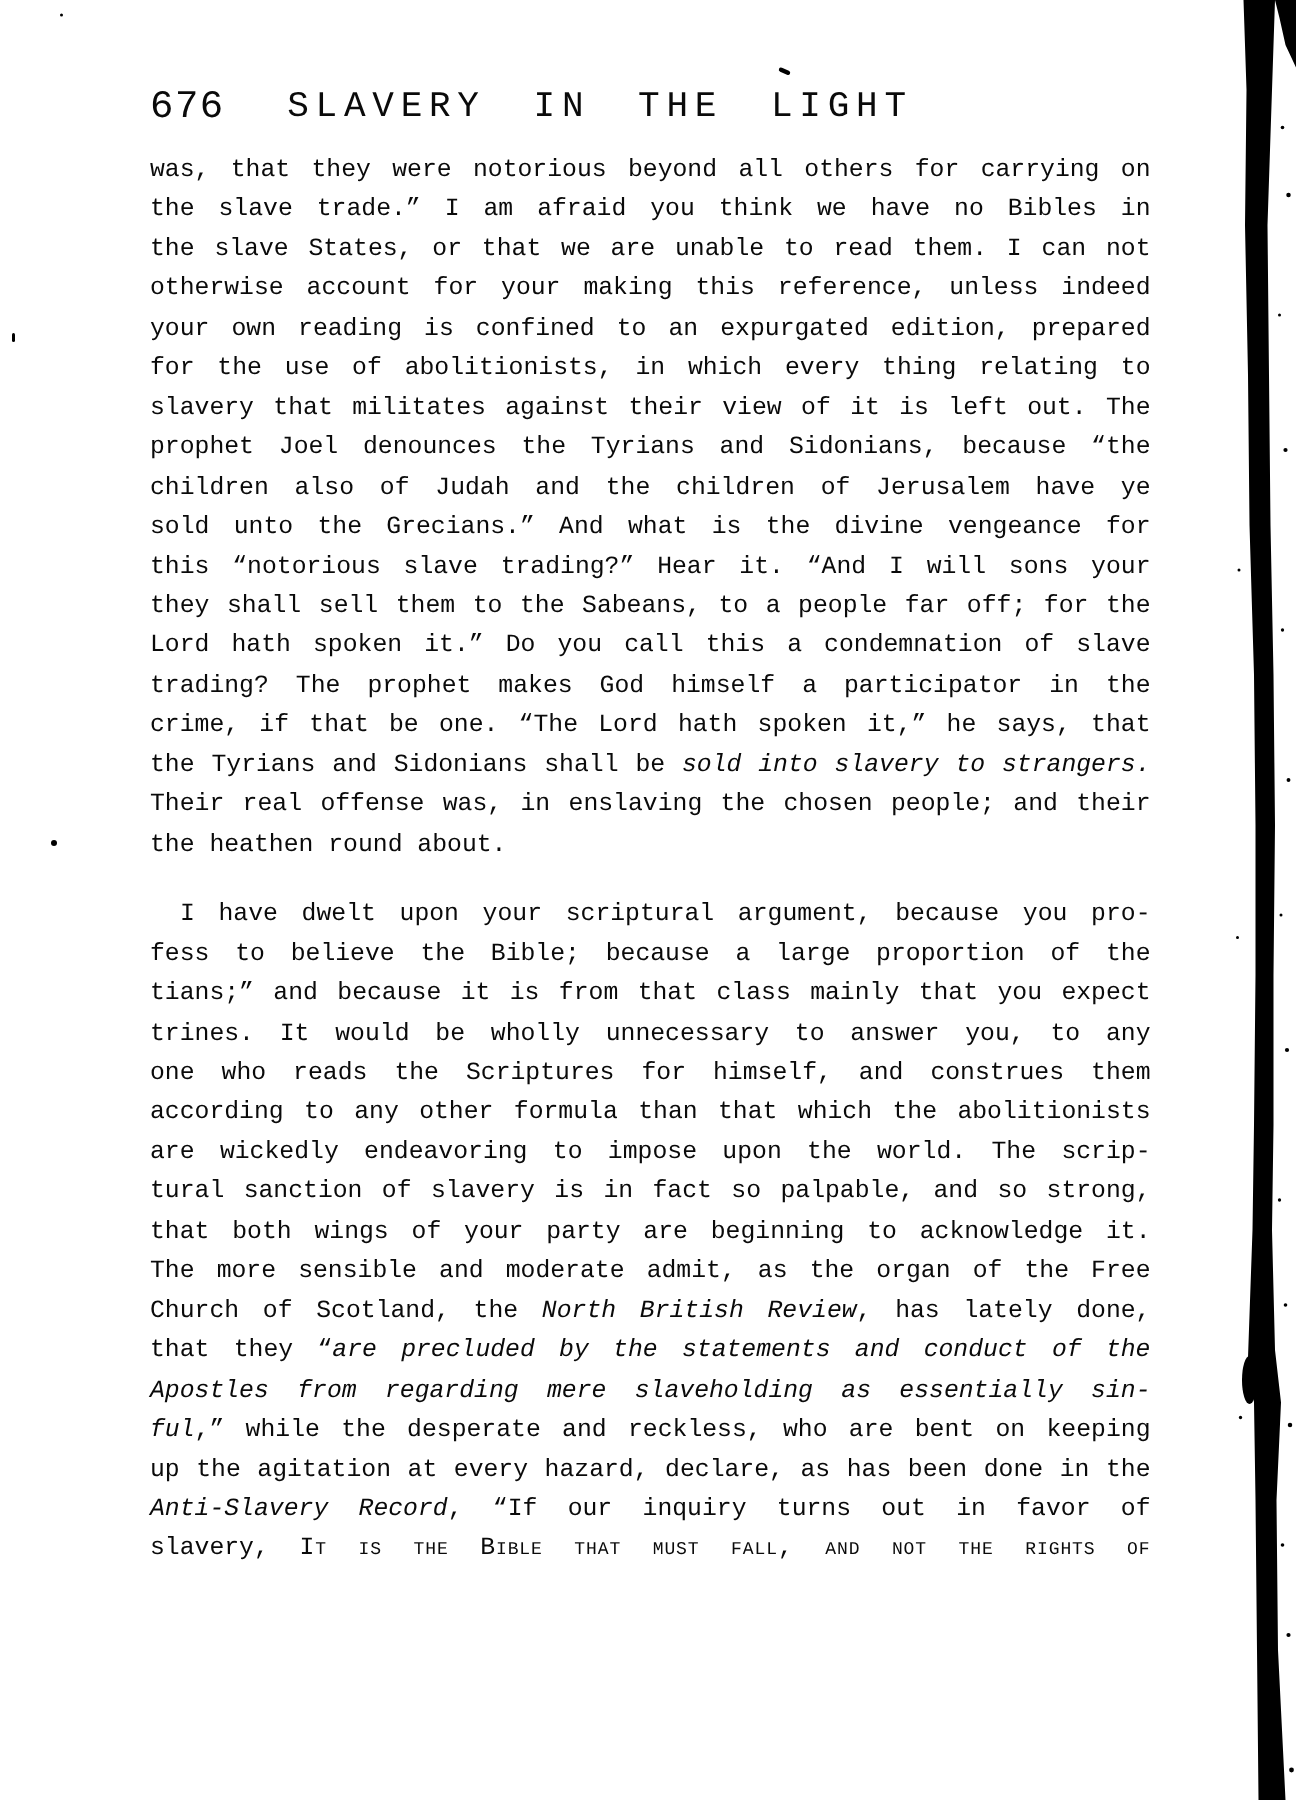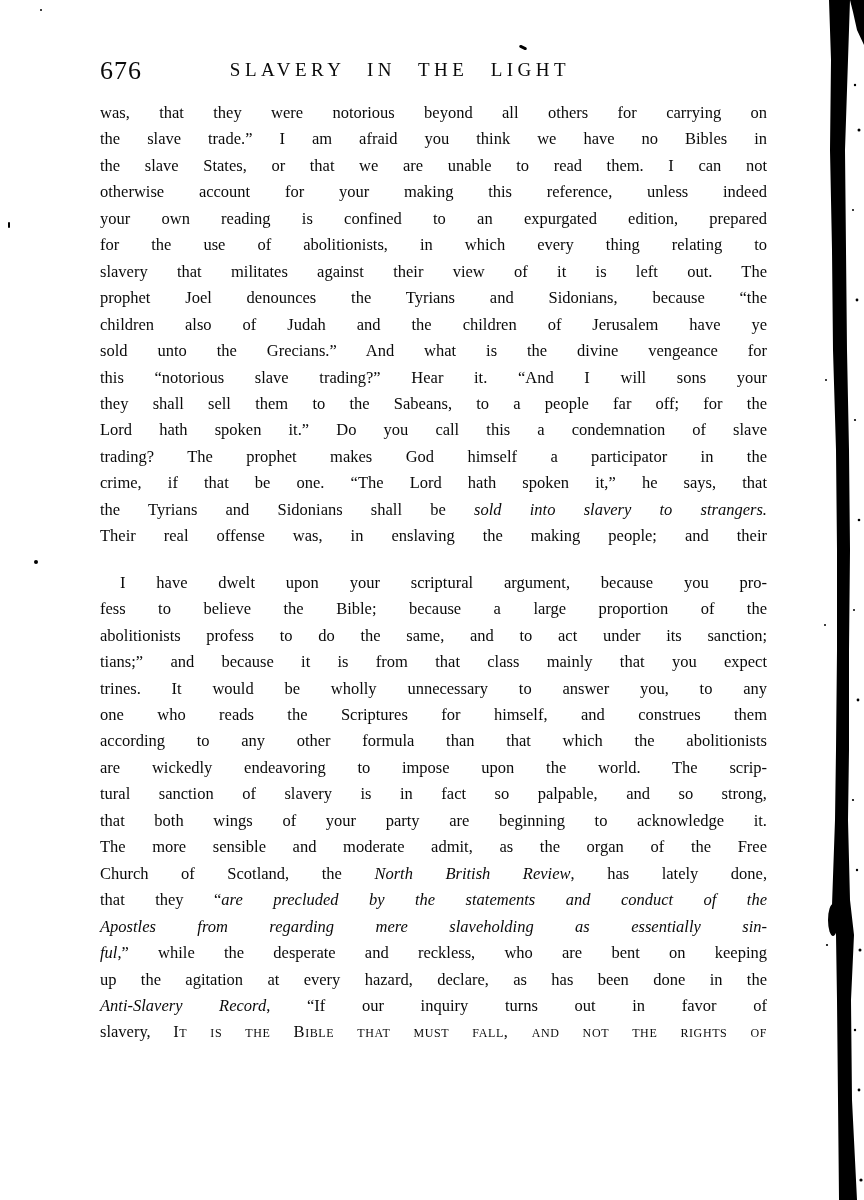--- a/index.html
+++ b/index.html
@@ -6,38 +6,38 @@
     margin: 0;
     padding: 0;
     background: #ffffff;
   }
   .page {
     position: relative;
     width: 864px;
     height: 1200px;
     background: #ffffff;
     overflow: hidden;
-    font-family: Liberation Serif, serif;
+    font-family: Liberation Mono, monospace;
     color: #0a0a0a;
   }
   
   .pagenum {
     position: absolute;
     left: 100px;
     top: 58px;
     font-size: 26px;
     line-height: 1;
     letter-spacing: 1px;
   }
   .running-title {
     position: absolute;
     left: 400px;
     top: 60px;
     transform: translateX(-50%);
-    font-size: 19px;
+    font-size: 24px;
     line-height: 1;
     letter-spacing: 4.5px;
     word-spacing: 13px;
     white-space: nowrap;
   }
   .gmark {
     position: absolute;
     left: 519px;
     top: 46px;
     width: 8px;
@@ -101,24 +101,24 @@
       <div class="line"><span>slavery that militates against their view of it is left out. The</span></div>
       <div class="line"><span>prophet Joel denounces the Tyrians and Sidonians, because “the</span></div>
       <div class="line"><span>children also of Judah and the children of Jerusalem have ye</span></div>
       <div class="line"><span>sold unto the Grecians.” And what is the divine vengeance for</span></div>
       <div class="line"><span>this “notorious slave trading?” Hear it. “And I will sons your</span></div>
       <div class="line"><span>they shall sell them to the Sabeans, to a people far off; for the</span></div>
       <div class="line"><span>Lord hath spoken it.” Do you call this a condemnation of slave</span></div>
       <div class="line"><span>trading? The prophet makes God himself a participator in the</span></div>
       <div class="line"><span>crime, if that be one. “The Lord hath spoken it,” he says, that</span></div>
       <div class="line"><span>the Tyrians and Sidonians shall be </span><span class="it">sold into slavery to strangers.</span></div>
-      <div class="line"><span>Their real offense was, in enslaving the making people; and their</span></div>
+      <div class="line"><span>Their real offense was, in enslaving the chosen people; and their</span></div>
+      <div class="line para-end"><span>the heathen round about.</span></div>
       <div class="line indent"><span>I have dwelt upon your scriptural argument, because you pro-</span></div>
       <div class="line"><span>fess to believe the Bible; because a large proportion of the</span></div>
-      <div class="line"><span>abolitionists profess to do the same, and to act under its sanction;</span></div>
       <div class="line"><span>tians;” and because it is from that class mainly that you expect</span></div>
       <div class="line"><span>trines. It would be wholly unnecessary to answer you, to any</span></div>
       <div class="line"><span>one who reads the Scriptures for himself, and construes them</span></div>
       <div class="line"><span>according to any other formula than that which the abolitionists</span></div>
       <div class="line"><span>are wickedly endeavoring to impose upon the world. The scrip-</span></div>
       <div class="line"><span>tural sanction of slavery is in fact so palpable, and so strong,</span></div>
       <div class="line"><span>that both wings of your party are beginning to acknowledge it.</span></div>
       <div class="line"><span>The more sensible and moderate admit, as the organ of the Free</span></div>
       <div class="line"><span>Church of Scotland, the </span><span class="it">North British Review</span><span>, has lately done,</span></div>
       <div class="line"><span>that they “</span><span class="it">are precluded by the statements and conduct of the</span></div>

